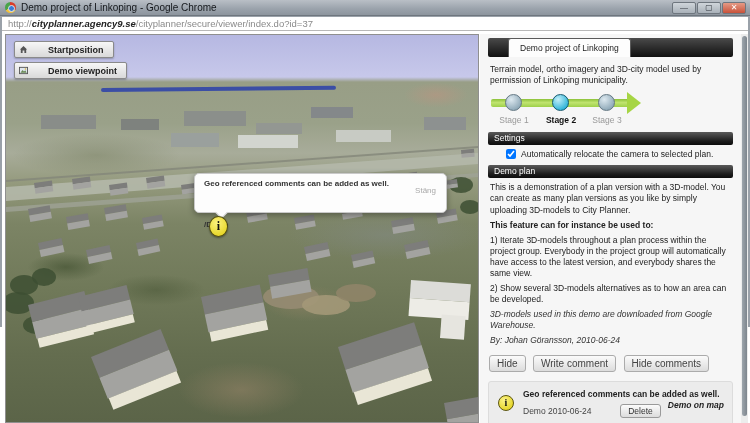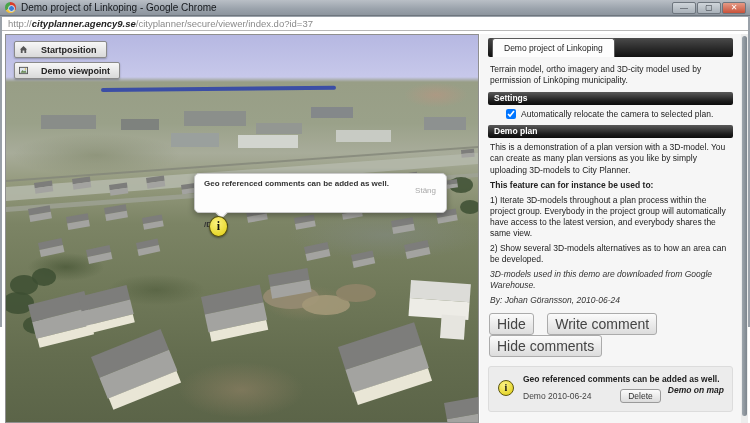--- a/index.html
+++ b/index.html
@@ -42,21 +42,21 @@
       radial-gradient(70px 22px at 150px 255px, rgba(66,80,48,.45), transparent 70%),
       radial-gradient(90px 40px at 235px 355px, rgba(150,132,104,.55), transparent 70%),
       radial-gradient(60px 26px at 300px 268px, rgba(146,132,102,.55), transparent 70%),
       radial-gradient(46px 18px at 430px 60px,  rgba(188,148,128,.55), transparent 70%),
       radial-gradient(120px 30px at 90px 120px, rgba(120,128,96,.5), transparent 70%),
       radial-gradient(140px 36px at 380px 200px, rgba(135,142,150,.35), transparent 70%),
       linear-gradient(#b6b8e2 0px,#c7c8ea 42px,#989e86 47px,#9aa189 88px,#a8ac9a 118px,
         #949a7d 148px,#7c8465 188px,#707959 255px,#646d4f 320px,#5b6448 389px); }
   .scene-svg { position:absolute; left:0; top:0; }
 
-  .vp-btn { position:absolute; left:8px; display:flex; align-items:center; gap:13px;
+  .vp-btn { position:absolute; left:8px; display:flex; align-items:center; gap:20px;
     height:17px; padding:0 9px 0 4px; background:linear-gradient(#f7f7f7,#d9d9d9);
     border:1px solid #8a8a8a; border-radius:2px; font-size:9px; font-weight:bold;
     color:#222; box-shadow:0 1px 2px rgba(0,0,0,.25); white-space:nowrap; }
   .vp-ic { display:inline-block; width:9px; height:9px; flex:0 0 auto; }
 
   
   .scene-popup { position:absolute; left:188px; top:138px; width:253px; height:40px;
     background:#fdfdfd; border:1px solid #c9c9c9; border-radius:5px;
     box-shadow:0 2px 6px rgba(0,0,0,.35); padding:5px 9px; font-size:8px; color:#333; }
   .scene-popup .l1 { font-weight:bold; }
@@ -73,52 +73,52 @@
 
   
   .sidebar { position:absolute; left:478px; top:3px; width:261px; height:389px;
     background:#f6f6f6; padding:4px 8px; overflow:hidden; }
   .scrollbar { position:absolute; left:739px; top:3px; width:7px; height:389px; background:#ececec; }
   .scrollbar .thumb { position:absolute; left:1px; top:2px; width:5px; height:380px;
     background:linear-gradient(90deg,#9ea6ad,#7d858d); border-radius:3px; }
 
   .tabbar { position:relative; height:19px; background:linear-gradient(#4a4a4a,#101010);
     border-radius:2px; }
-  .tab { position:absolute; left:4px; top:0; height:19px; background:#fdfdfd;
+  .tab { position:absolute; left:20px; top:0; height:19px; background:#fdfdfd;
     border:1px solid #5a5a5a; border-bottom:none; border-radius:3px 3px 0 0;
     font-size:8.5px; color:#222; line-height:18px; padding:0 11px; }
 
   .intro { font-size:8.5px; color:#222; line-height:1.32; margin:7px 2px 6px 2px; }
 
   .stagewrap { position:relative; height:36px; margin:2px 0 4px 0; }
   .arrow-body { position:absolute; left:3px; top:7px; width:138px; height:8px;
     background:linear-gradient(#8cc138,#c0e470 45%,#9ed04a); border-radius:2px; }
   .arrow-head { position:absolute; left:139px; top:0; width:0; height:0;
     border-left:14px solid #a6d544; border-top:11px solid transparent; border-bottom:11px solid transparent; }
   .stage-dot { position:absolute; top:2px; width:17px; height:17px; border-radius:50%;
     background:radial-gradient(circle at 35% 30%, #dde9f0, #8fa9b8 75%); border:1px solid #647884; }
   .stage-dot.active { background:radial-gradient(circle at 35% 30%, #c3eff9, #2fb4d8 75%); border:1px solid #15596e; }
   .stage-label { position:absolute; top:23px; font-size:8.5px; color:#999; transform:translateX(-50%); white-space:nowrap; }
   .stage-label.active { color:#111; font-weight:bold; }
 
   .bar-header { height:13px; background:linear-gradient(#5a5a5a,#1c1c1c 70%,#0c0c0c);
-    border-radius:2px; color:#fff; font-size:8.5px; font-weight:bold; line-height:13px;
+    border-radius:2px; color:#fff; font-size:8.5px; font-weight:normal; line-height:13px;
     padding-left:6px; margin:4px 0; }
 
   .check-row { display:flex; align-items:center; gap:5px; font-size:8.5px; color:#222; margin:3px 2px 6px 18px; }
   .check-row input { width:10px; height:10px; margin:0; }
 
   .para { font-size:8.5px; color:#222; line-height:1.3; margin:4px 2px; }
   .para.bold { font-weight:bold; }
   .para.italic { font-style:italic; color:#333; }
 
   .btnrow { margin:7px 0 0 1px; }
-  .s-btn { display:inline-block; font-size:14px; color:#444; padding:2px 7px;
+  .s-btn { display:inline-block; font-size:10px; color:#444; padding:2px 7px;
     background:linear-gradient(#fbfbfb,#dcdcdc); border:1px solid #ababab;
-    border-radius:3px; margin-right:9px; }
+    border-radius:3px; margin-right:3px; }
 
   .comment-card { position:relative; margin-top:9px; background:#ececec;
     border:1px solid #dcdcdc; border-radius:3px; padding:7px 8px 8px 8px; }
   .info-ic { position:absolute; left:9px; top:13px; width:16px; height:16px; border-radius:50%;
     background:radial-gradient(circle at 38% 30%, #fcf387, #e5d52a 75%); border:1.5px solid #5c560f;
     color:#111; font-size:10px; font-weight:bold; font-family:"Liberation Serif",serif;
     text-align:center; line-height:14px; }
   .comment-main { margin-left:26px; font-size:8.5px; color:#222; }
   .comment-text { font-weight:bold; margin-bottom:5px; }
   .comment-row { display:flex; align-items:center; }
@@ -336,20 +336,30 @@
     </div>
 
     <div class="sidebar">
 
       <div class="tabbar">
         <span class="tab">Demo project of Linkoping</span>
       </div>
 
       <div class="intro">Terrain model, ortho imagery and 3D-city model used by permission of Linköping municipality.</div>
 
+      <div class="stagewrap">
+        <span class="arrow-body"></span>
+        <span class="arrow-head"></span>
+        <span class="stage-dot" style="left:17px"></span>
+        <span class="stage-dot active" style="left:64px"></span>
+        <span class="stage-dot" style="left:110px"></span>
+        <span class="stage-label" style="left:26px">Stage 1</span>
+        <span class="stage-label active" style="left:73px">Stage 2</span>
+        <span class="stage-label" style="left:119px">Stage 3</span>
+      </div>
 
       <div class="bar-header">Settings</div>
       <div class="check-row">
         <input type="checkbox" checked="" style="">
         <span>Automatically relocate the camera to selected plan.</span>
       </div>
 
       <div class="bar-header">Demo plan</div>
       <div class="para">This is a demonstration of a plan version with a 3D-model. You can create as many plan versions as you like by simply uploading 3D-models to City Planner.</div>
       <div class="para bold">This feature can for instance be used to:</div>

